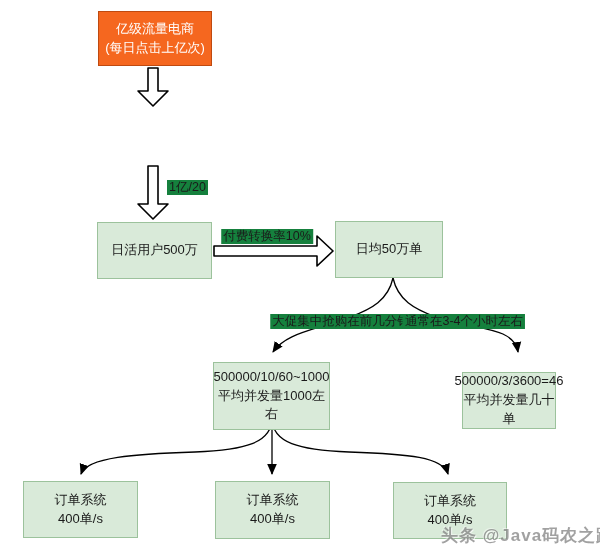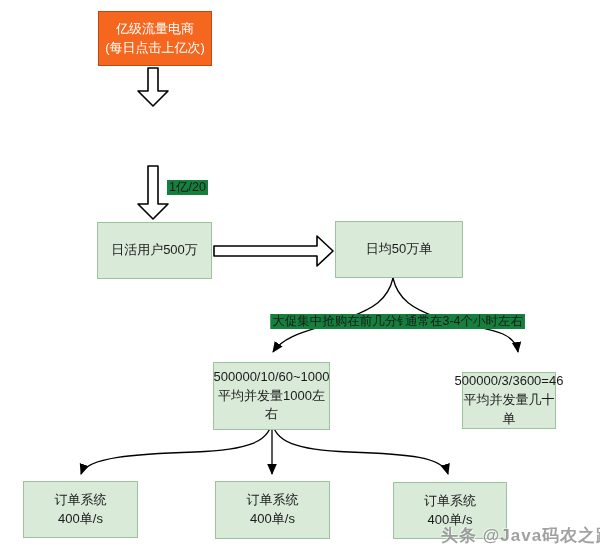--- a/index.html
+++ b/index.html
@@ -83,21 +83,21 @@
   <div class="node orange" style="left:98px;top:11px;width:114px;height:55px">
     <span>亿级流量电商</span>
     <span>(每日点击上亿次)</span>
   </div>
 
 
   <div class="node" style="left:97px;top:222px;width:115px;height:57px">
     <span>日活用户500万</span>
   </div>
 
-  <div class="node" style="left:335px;top:221px;width:128px;height:57px">
+  <div class="node" style="left:335px;top:221px;width:108px;height:57px">
     <span>日均50万单</span>
   </div>
 
   <div class="node" style="left:213px;top:362px;width:117px;height:68px">
     <span>500000/10/60~1000</span>
     <span>平均并发量1000左右</span>
   </div>
 
   <div class="node" style="left:462px;top:372px;width:94px;height:57px">
     <span>500000/3/3600=46</span>
@@ -114,20 +114,21 @@
     <span>400单/s</span>
   </div>
 
   <div class="node" style="left:393px;top:482px;width:114px;height:57px">
     <span>订单系统</span>
     <span>400单/s</span>
   </div>
 
   <div class="edge-label" style="left:167px;top:180px">1亿/20</div>
 
+  <div class="edge-label centered" style="left:267px;top:229px">付费转换率10%</div>
 
   <div class="edge-label centered" style="left:341px;top:314px">大促集中抢购在前几分钟</div>
 
   <div class="edge-label centered" style="left:464px;top:314px">通常在3-4个小时左右</div>
 
   <div class="watermark">头条 @Java码农之路</div>
 
 </div>
 
 </body></html>

